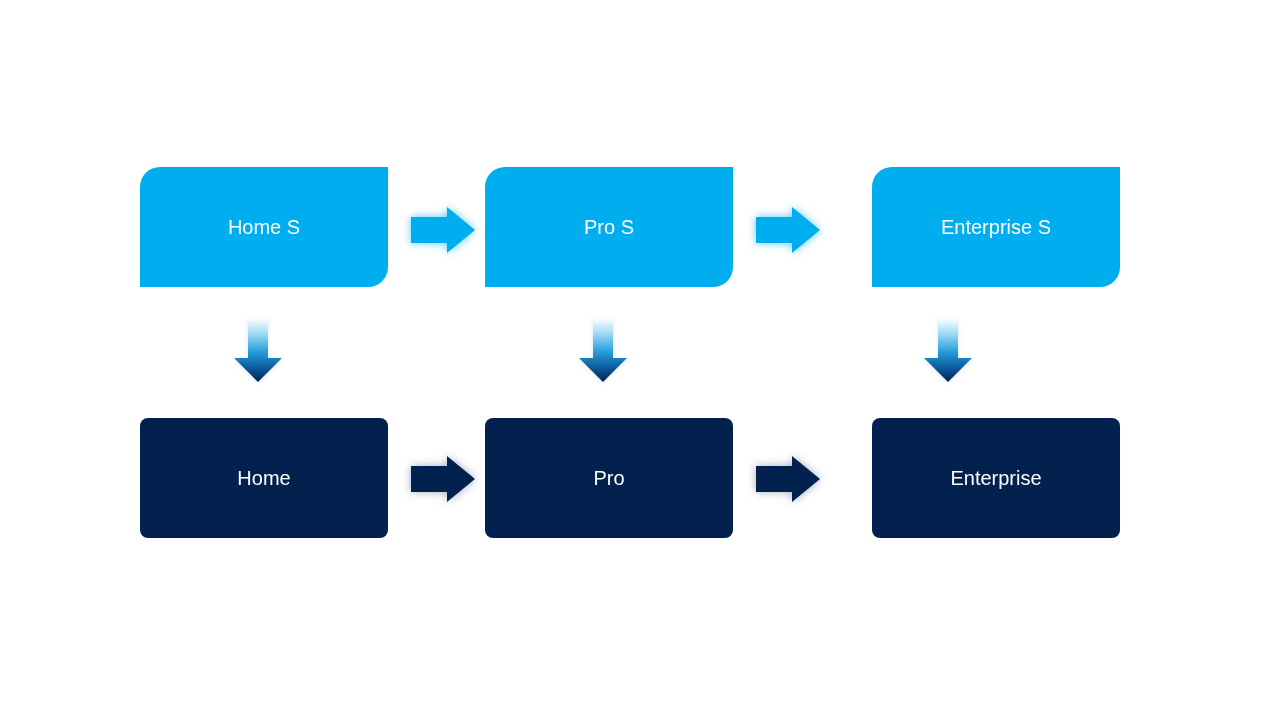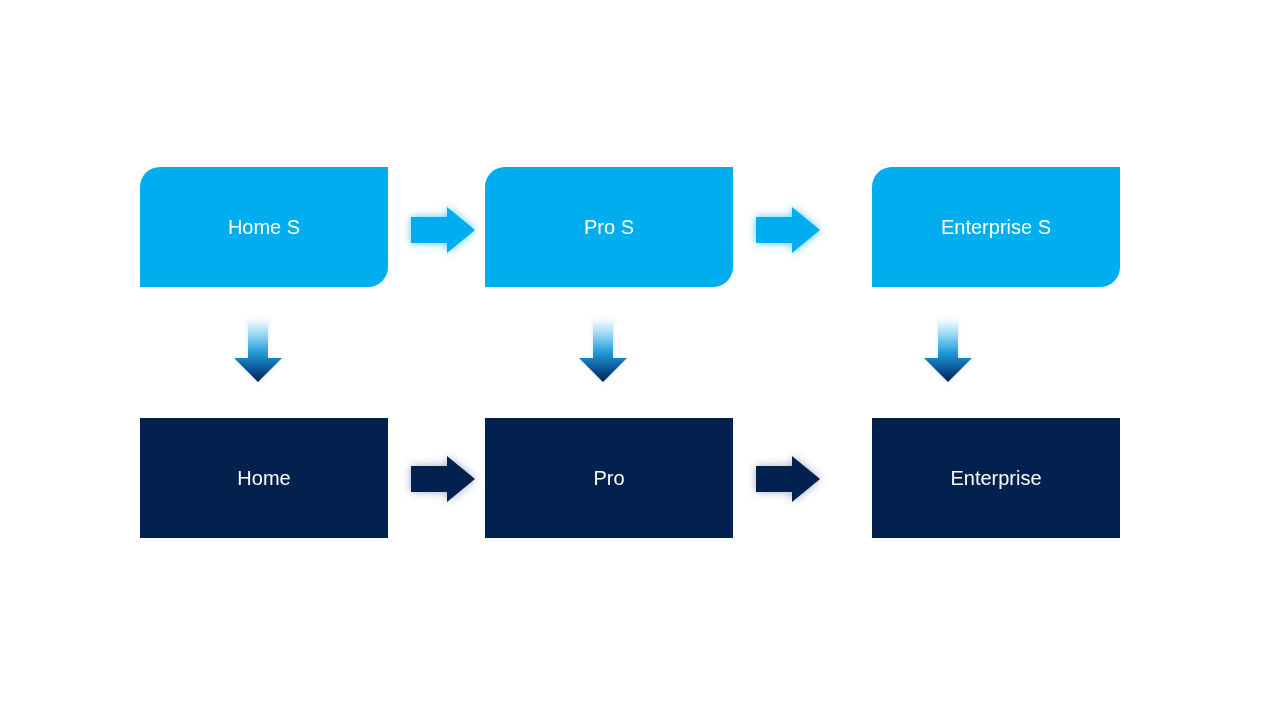--- a/index.html
+++ b/index.html
@@ -28,21 +28,21 @@
     color:var(--text-color);
     font-size:20px;
     line-height:1.2;
   }
   .box.top{
     background:var(--top-box-fill);
     border-radius:20px 0 20px 0;
   }
   .box.bottom{
     background:var(--bottom-box-fill);
-    border-radius:0;
+    border-radius:8px;
   }
   .col1{left:140px;}
   .col2{left:485px;}
   .col3{left:872px;}
   .row-top{top:167px;}
   .row-bottom{top:418px;}
 
   .harrow{
     position:absolute;
     width:64px;height:46px;

